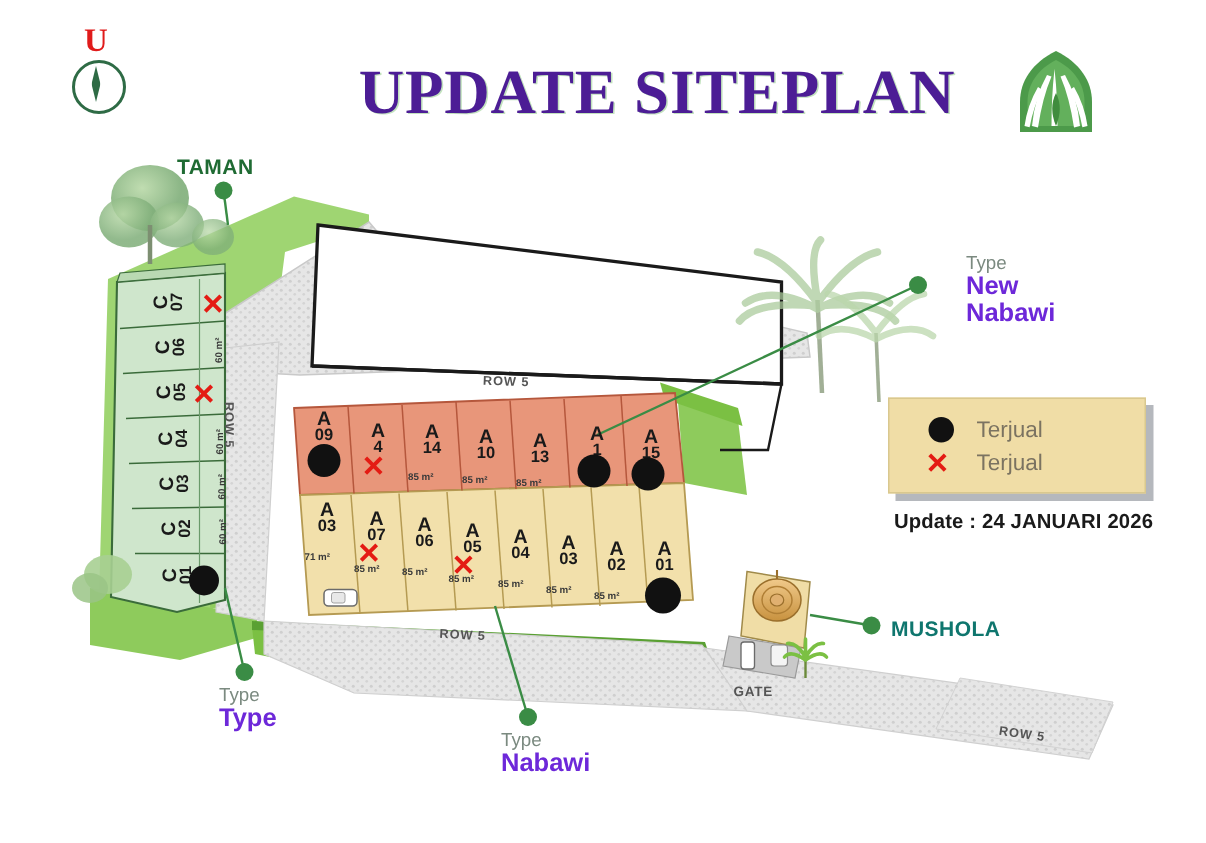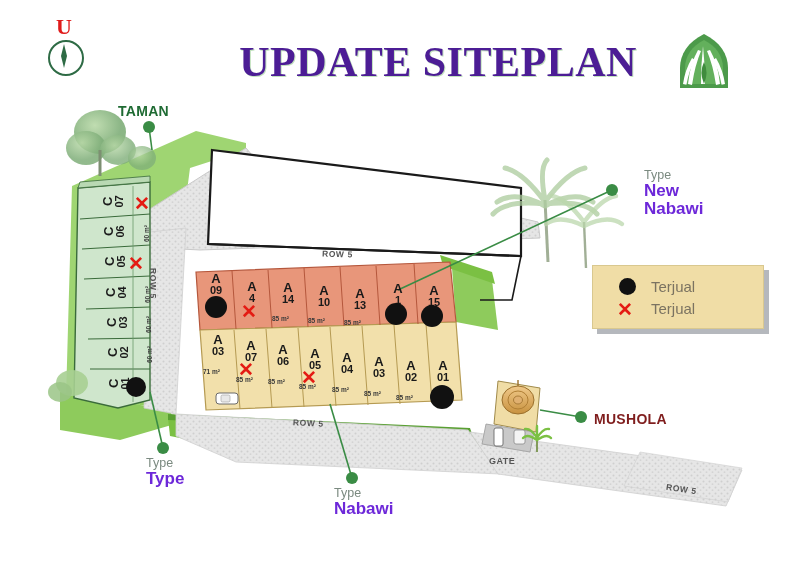--- a/index.html
+++ b/index.html
@@ -65,21 +65,21 @@
 
   
   .callout{position:absolute;}
   .callout .type{font-size:12.5px;color:#7b8a80;font-weight:normal;}
   .callout .name{font-size:17px;color:#6d28d9;font-weight:bold;line-height:1.05;}
   .cdot{position:absolute;width:12px;height:12px;border-radius:50%;background:#3a8c45;}
 
   #lbl-taman{left:118px;top:103px;font-size:14px;font-weight:bold;color:#1f6b33;letter-spacing:.3px;}
   #dot-taman{left:143px;top:121px;}
 
-  #lbl-mushola{left:594px;top:411px;font-size:14px;font-weight:bold;color:#7f1d1d;letter-spacing:.3px;}
+  #lbl-mushola{left:594px;top:411px;font-size:14px;font-weight:bold;color:#0f766e;letter-spacing:.3px;}
   #dot-mushola{left:575px;top:411px;}
 
   #lbl-gate{left:489px;top:456px;font-size:9px;font-weight:bold;color:#555;letter-spacing:.5px;}
 
   
   .rowlabel{position:absolute;font-size:8.5px;color:#555;font-weight:bold;letter-spacing:.6px;white-space:nowrap;}
 
   
   .plot-code{position:absolute;font-weight:bold;color:#1a1a1a;text-align:center;line-height:.95;}
   .plot-code .a{display:block;font-size:13px;}
@@ -254,20 +254,21 @@
       <path d="M28 30 q5 10 0 22 q-5 -12 0 -22 Z" fill="#3f8c3d"></path>
     </svg>
   </div>
 
   <div class="abs" id="legend-box">
     <div id="legend-dot"></div>
     <div id="legend-booked-label">Terjual</div>
     <div id="legend-x">✕</div>
     <div id="legend-terjual-label">Terjual</div>
   </div>
+  <div class="abs" id="update-text">Update : 24 JANUARI 2026</div>
 
   <div class="abs" id="lbl-taman">TAMAN</div>
   <div class="cdot" id="dot-taman"></div>
 
   <div class="callout" style="left:644px;top:168px;">
     <div class="type">Type</div>
     <div class="name">New</div>
     <div class="name">Nabawi</div>
   </div>
   <div class="cdot" style="left:606px;top:184px;"></div>

